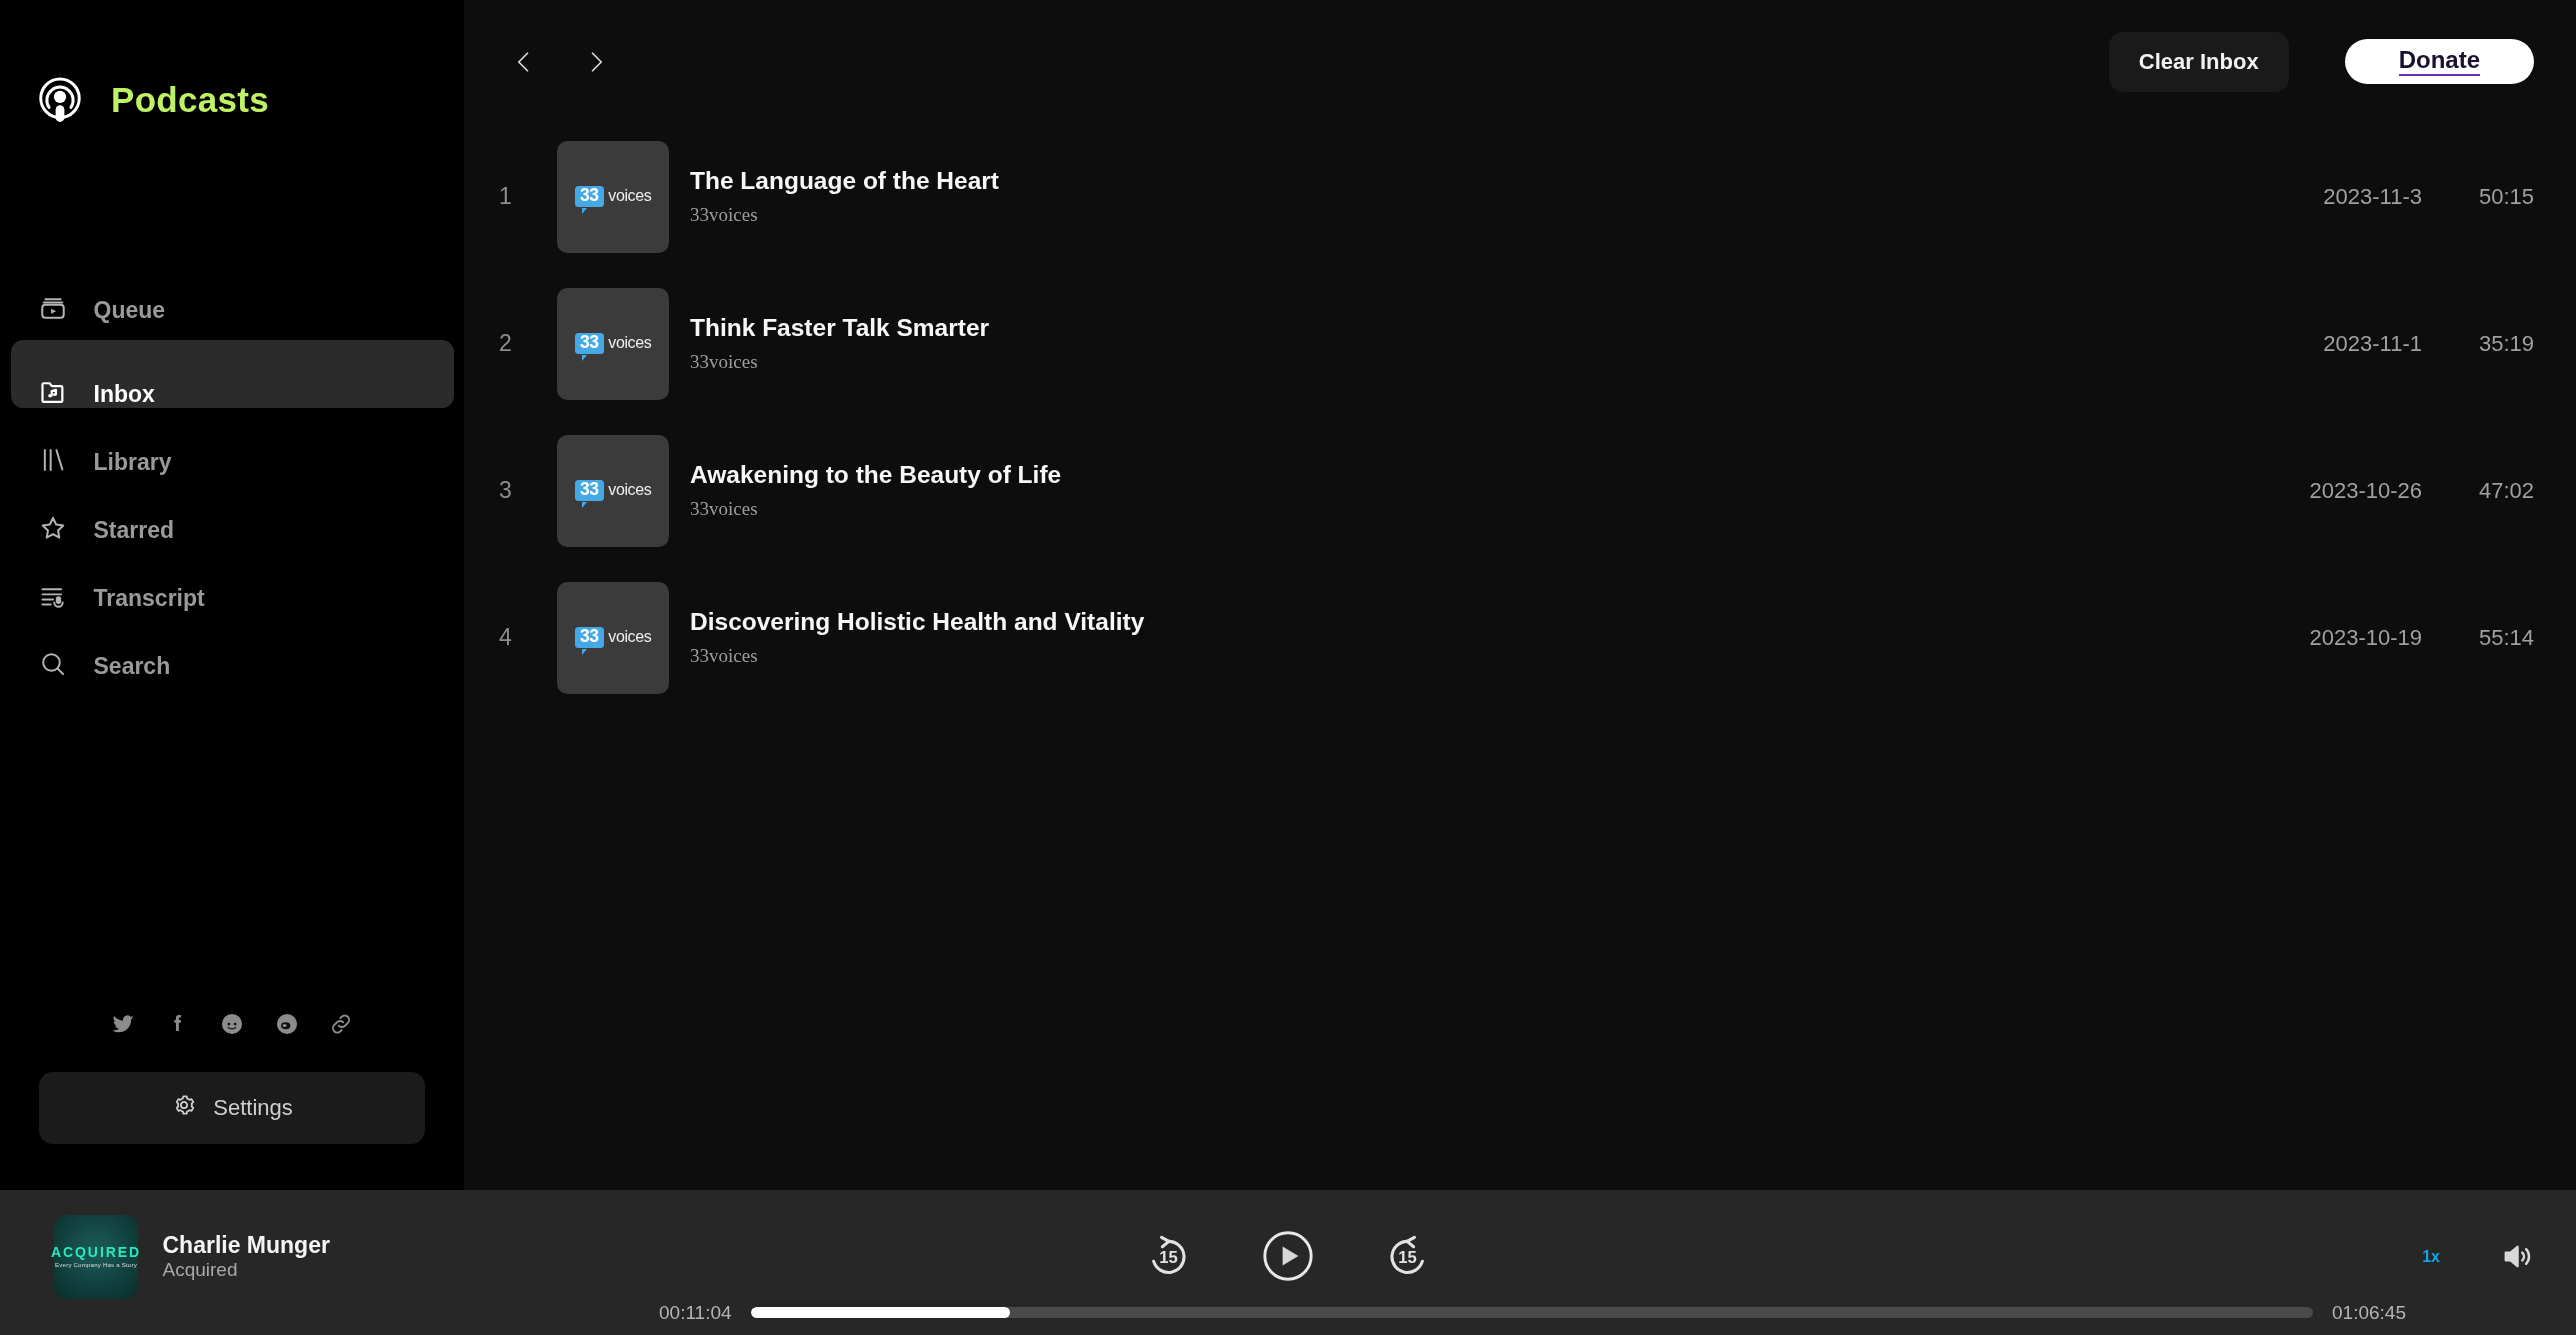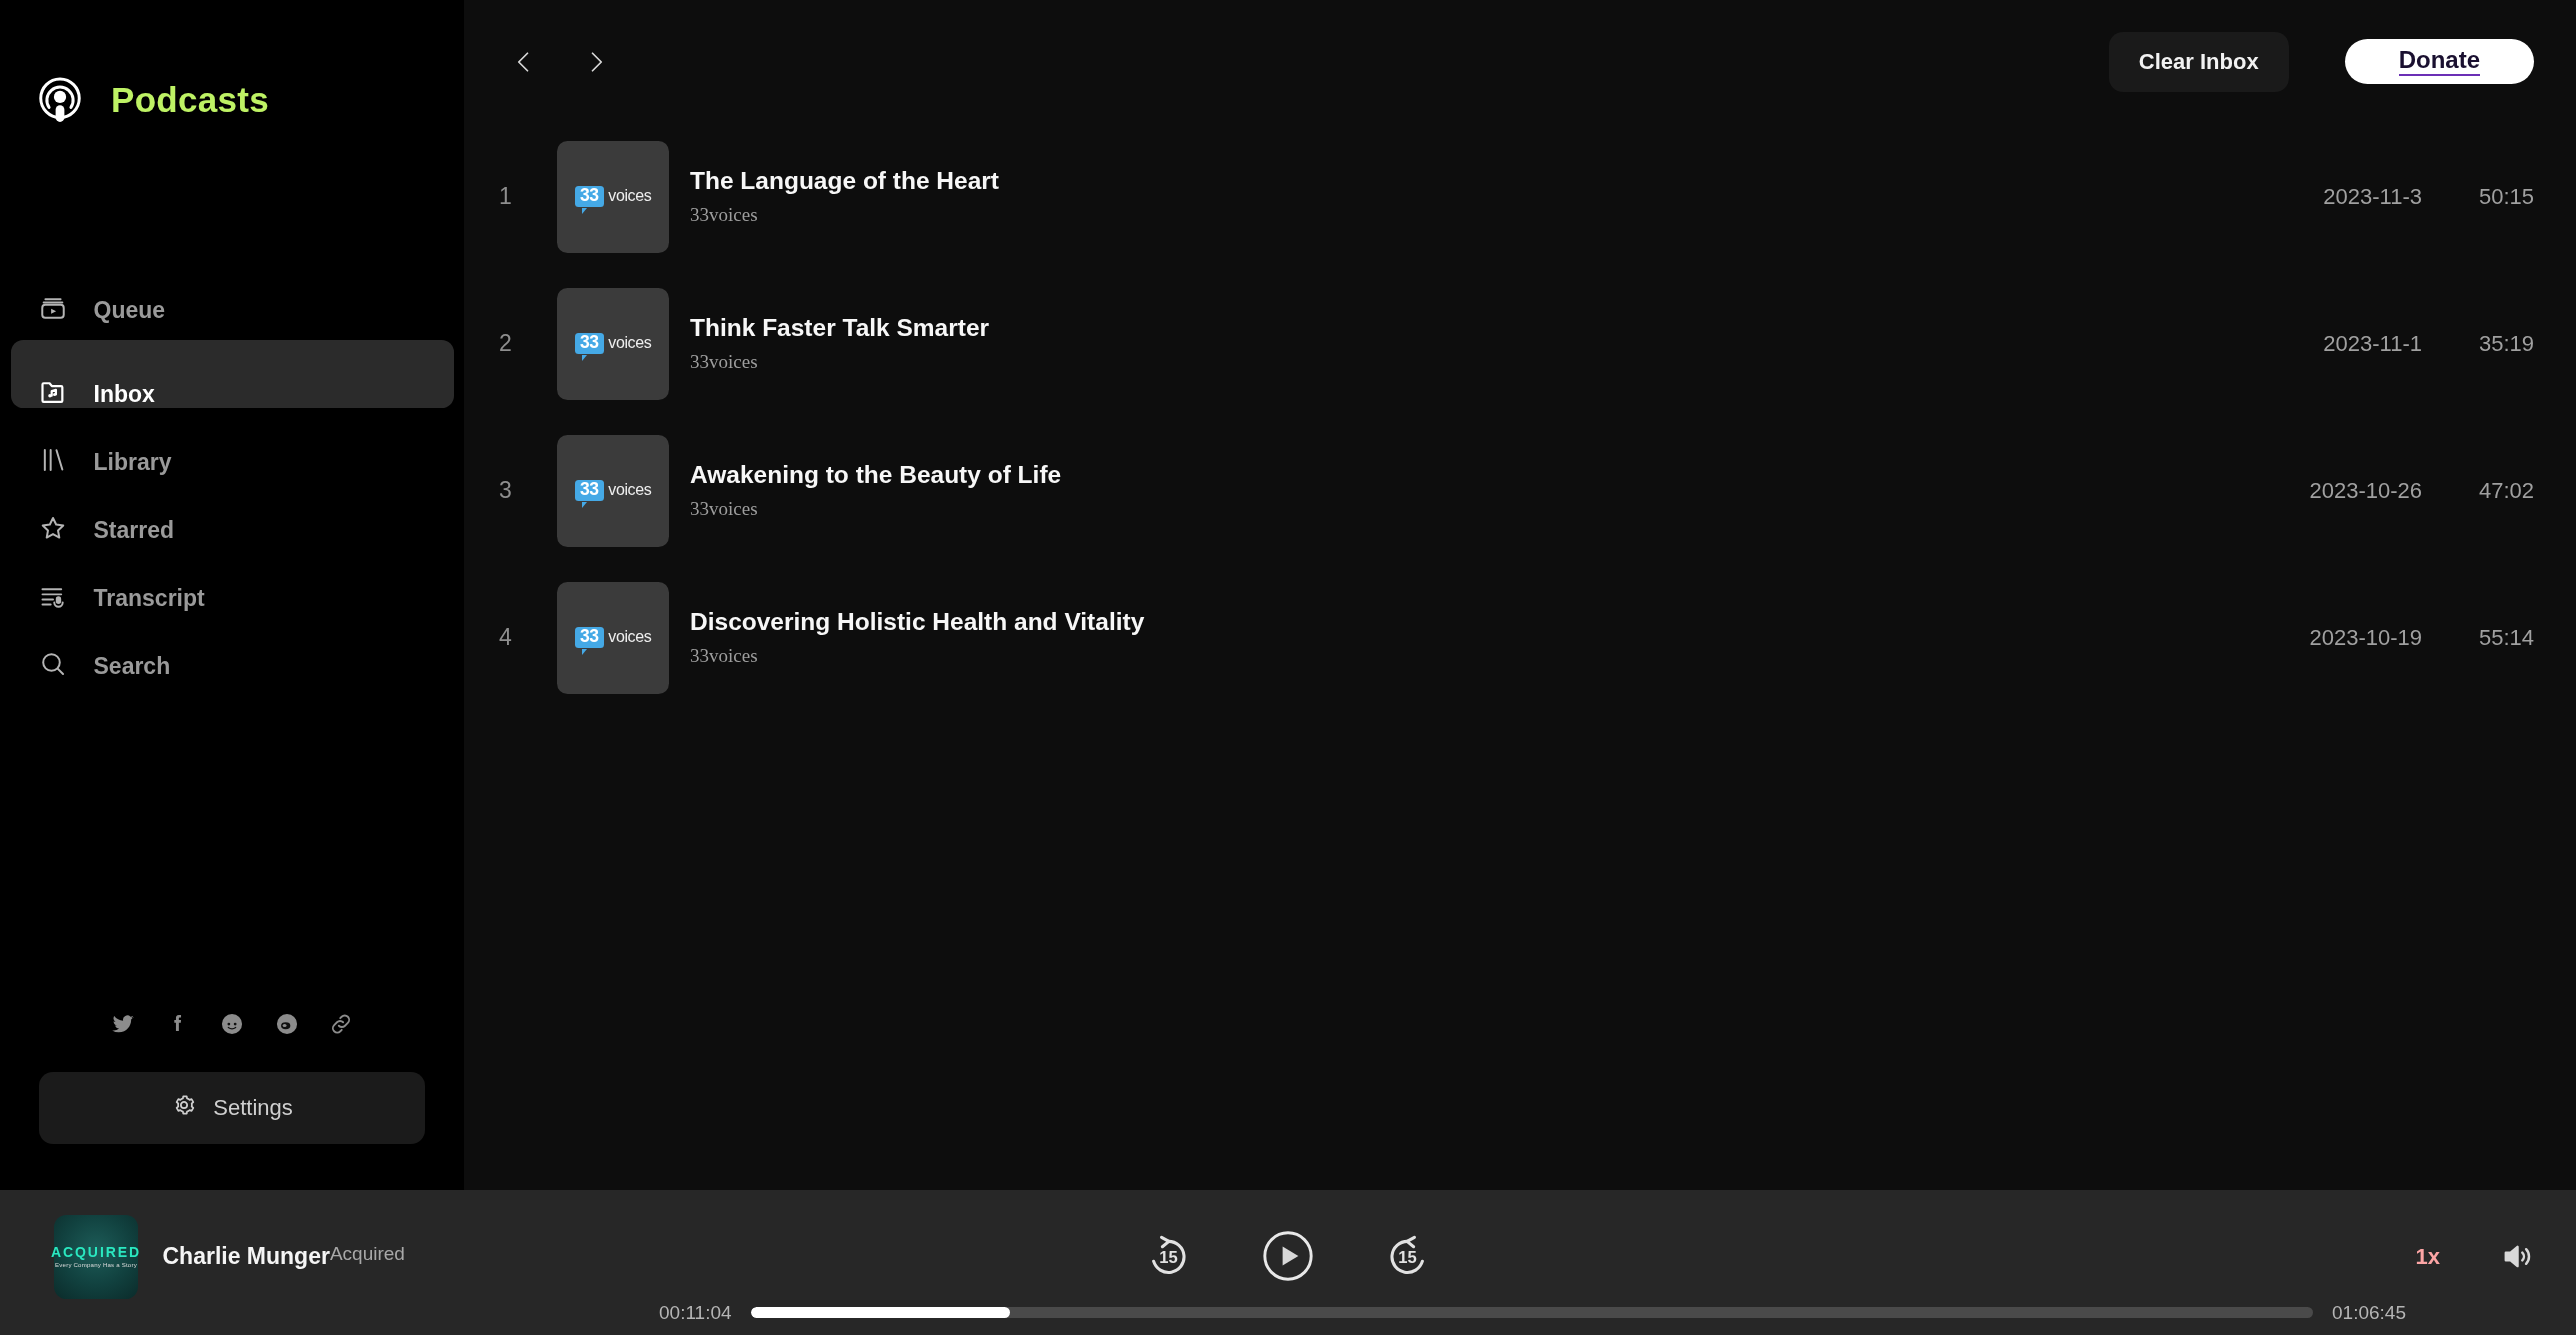--- a/index.html
+++ b/index.html
@@ -94,32 +94,32 @@
     display:flex; align-items:center; position:relative; padding:0 39px 12px 54px;
   }
   .now-playing { display:flex; align-items:center; gap:24.5px; width:561px; flex:0 0 561px; }
   .np-art {
     width:84px; height:84px; flex:0 0 84px; border-radius:12.3px;
     background:radial-gradient(circle at 50% 42%, #1d5c58 0%, #11413f 55%, #0b2b2a 100%);
     display:flex; flex-direction:column; align-items:center; justify-content:center; gap:2.6px;
   }
   .np-art-title { color:#2ae8c0; font-size:14px; font-weight:bold; letter-spacing:1.9px; line-height:1; }
   .np-art-sub { color:#dcdcdc; font-size:6.1px; letter-spacing:0.2px; line-height:1; }
-  .np-meta { display:flex; flex-direction:row; min-width:0; }
+  .np-meta { display:flex; flex-direction:column; min-width:0; }
   .np-title { color:#f5f5f5; font-size:23px; font-weight:bold; white-space:nowrap; }
   .np-show { color:#a8a8a8; font-size:19px; }
 
   .controls { position:absolute; left:0; right:0; top:39px; display:flex; align-items:center; justify-content:center; gap:68px; pointer-events:none; }
   .ctrl { pointer-events:auto; cursor:pointer; display:flex; align-items:center; justify-content:center; }
   .skip { width:49px; height:49px; position:relative; }
   .skip-num { position:absolute; inset:0; display:flex; align-items:center; justify-content:center; color:#e2e2e2; font-size:16.6px; font-weight:bold; padding-top:3.5px; }
   .playbtn { width:54px; height:54px; }
 
   .right-ctrls { margin-left:auto; display:flex; align-items:center; gap:58px; }
-  .speed { color:#fca5a5; font-size:22px; font-weight:bold; cursor:pointer; }
+  .speed { color:#0ea5e9; font-size:16px; font-weight:bold; cursor:pointer; }
   .vol { width:39px; height:39px; cursor:pointer; display:flex; align-items:center; justify-content:center; }
 
   .progress-wrap {
     position:absolute; left:0; right:0; bottom:11.4px;
     display:flex; align-items:center; gap:19px; padding:0 calc(39px + 131px) 0 calc(54px + 605px);margin-top:36px;
   }
   .time { color:#b5b5b5; font-size:19px; white-space:nowrap; flex:0 0 auto; }
   .track { flex:1; height:11.4px; border-radius:6.1px; background:#4a4a4a; position:relative; cursor:pointer; overflow:hidden; }
   .track-fill { position:absolute; left:0; top:0; bottom:0; background:#ffffff; border-radius:6.1px; }
 </style>

